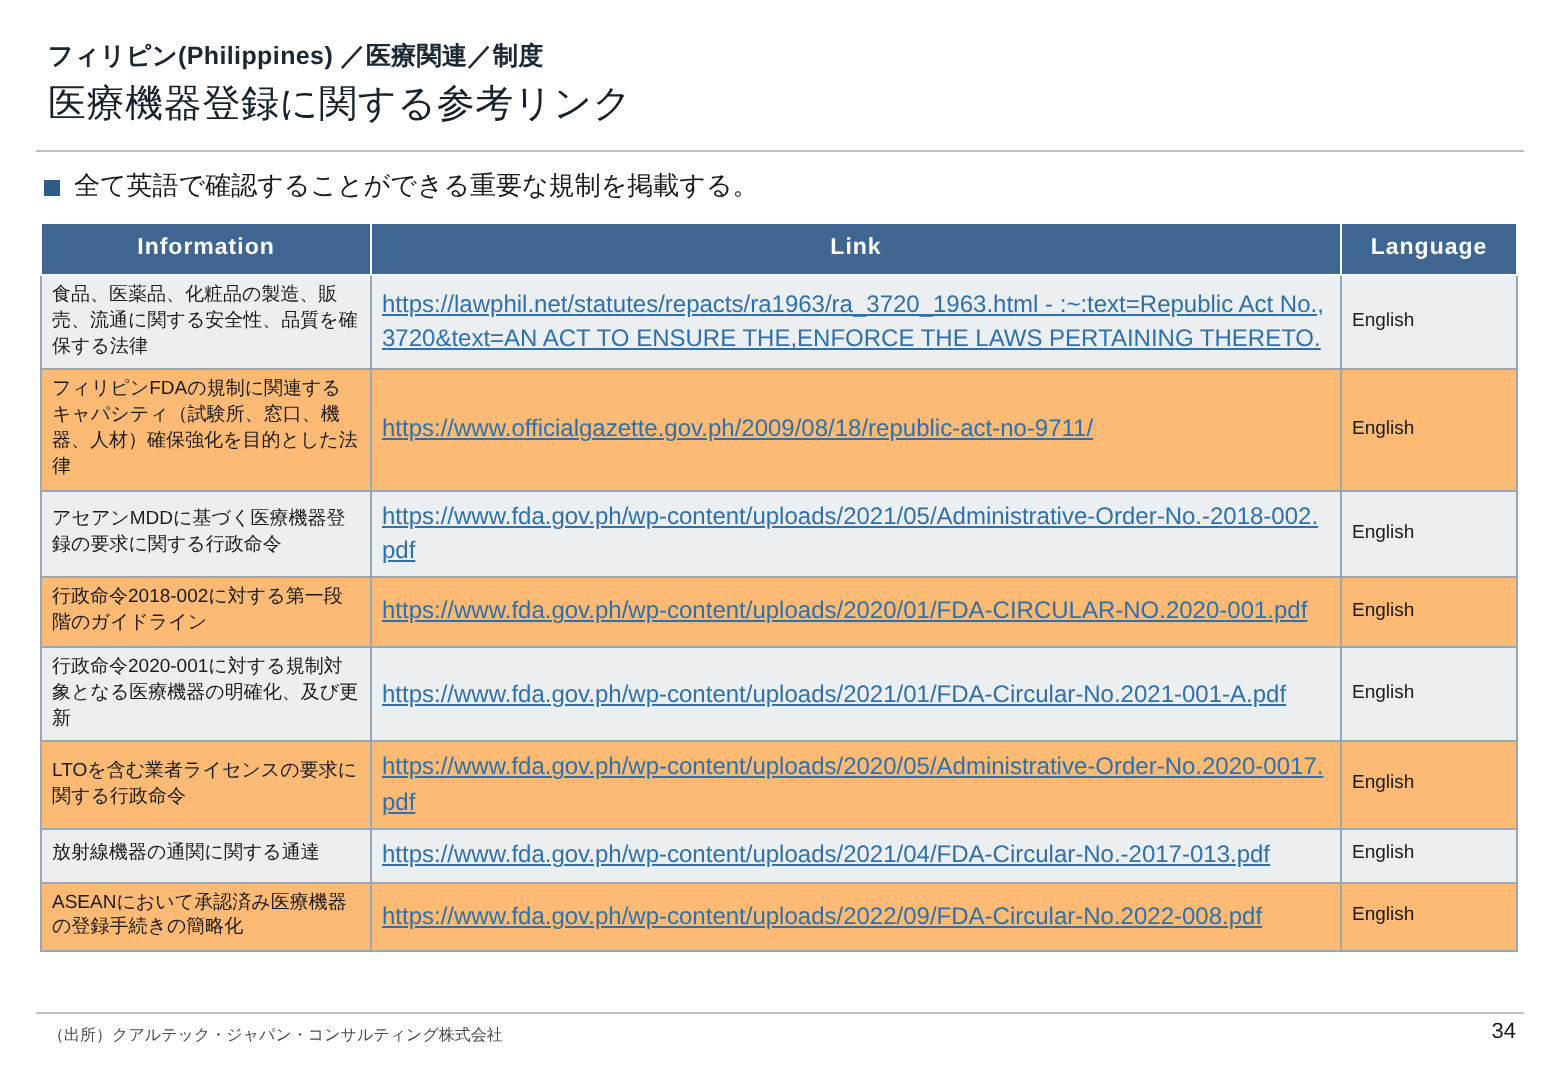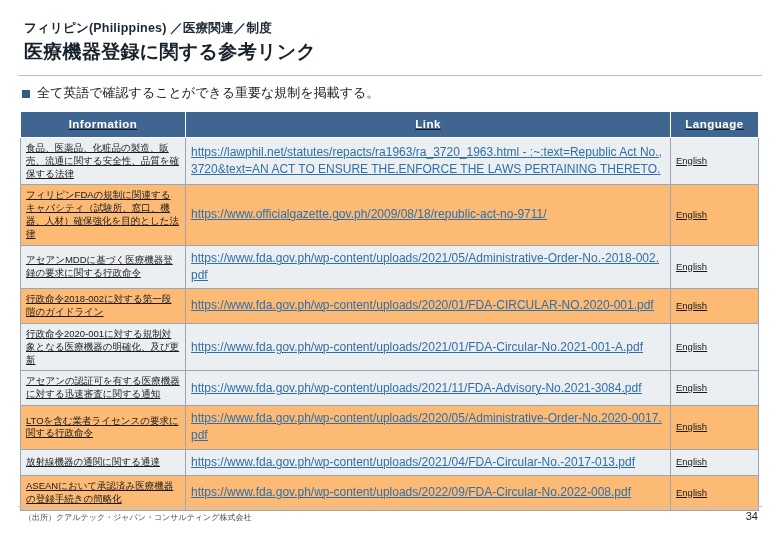--- a/index.html
+++ b/index.html
@@ -23,21 +23,21 @@
   }
   .breadcrumb {
     font-size: 12.5px;
     font-weight: bold;
     color: #1b2733;
     letter-spacing: 0.2px;
     margin: 4px 0 2px 6px;
   }
   .page-title {
     font-size: 19px;
-    font-weight: bold;
+    font-weight: normal;
     color: #17212c;
     margin: 2px 0 0 6px;
     letter-spacing: 0.3px;
   }
   .title-rule {
     margin: 10px 0 0 0;
     border: none;
     border-top: 1px solid #b9c2cb;
   }
   .lead {
@@ -57,21 +57,20 @@
   .lead-text {
     font-size: 13px;
     color: #1a1a1a;
     line-height: 1.3;
   }
   table.links {
     width: 684px;
     border-collapse: collapse;
     table-layout: fixed;
     margin: 0 0 4px 2px;
-    text-decoration: underline;
   }
   table.links th {
     background: #3f6690;
     color: #ffffff;
     font-size: 11.5px;
     font-weight: bold;
     letter-spacing: 0.5px;
     padding: 4px 4px;
     border: 1px solid #ffffff;
     text-align: center;
@@ -182,25 +181,20 @@
       <tr>
         <td class="col-info">行政命令2018-002に対する第一段階のガイドライン</td>
         <td class="col-link"><a href="#">https://www.fda.gov.ph/wp-content/uploads/2020/01/FDA-CIRCULAR-NO.2020-001.pdf</a></td>
         <td class="col-lang">English</td>
       </tr>
       <tr class="shaded">
         <td class="col-info">行政命令2020-001に対する規制対象となる医療機器の明確化、及び更新</td>
         <td class="col-link"><a href="#">https://www.fda.gov.ph/wp-content/uploads/2021/01/FDA-Circular-No.2021-001-A.pdf</a></td>
         <td class="col-lang">English</td>
       </tr>
-      <tr class="shaded">
-        <td class="col-info">アセアンの認証可を有する医療機器に対する迅速審査に関する通知</td>
-        <td class="col-link"><a href="#">https://www.fda.gov.ph/wp-content/uploads/2021/11/FDA-Advisory-No.2021-3084.pdf</a></td>
-        <td class="col-lang">English</td>
-      </tr>
       <tr>
         <td class="col-info">LTOを含む業者ライセンスの要求に関する行政命令</td>
         <td class="col-link"><a href="#">https://www.fda.gov.ph/wp-content/uploads/2020/05/Administrative-Order-No.2020-0017.pdf</a></td>
         <td class="col-lang">English</td>
       </tr>
       <tr class="shaded">
         <td class="col-info">放射線機器の通関に関する通達</td>
         <td class="col-link"><a href="#">https://www.fda.gov.ph/wp-content/uploads/2021/04/FDA-Circular-No.-2017-013.pdf</a></td>
         <td class="col-lang">English</td>
       </tr>

